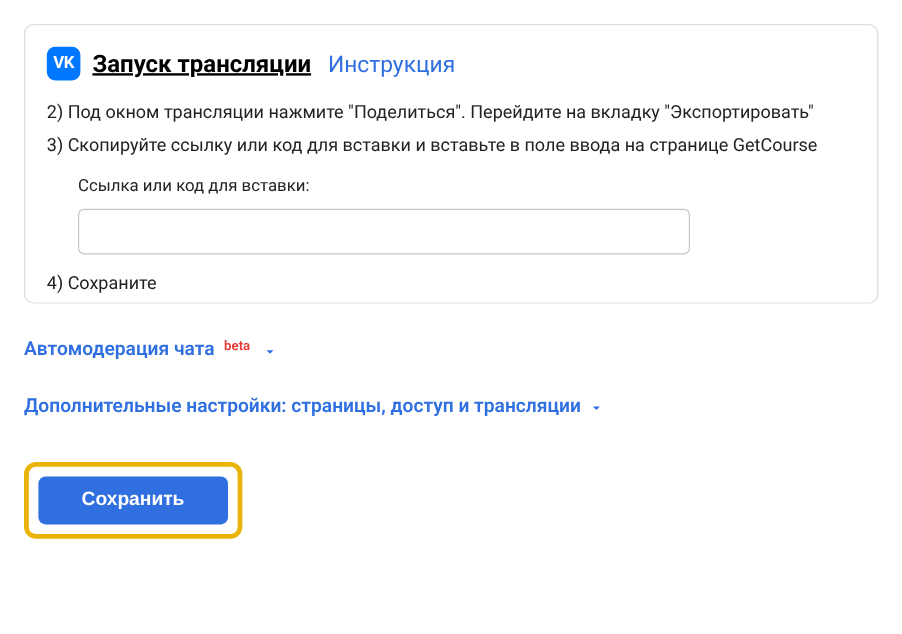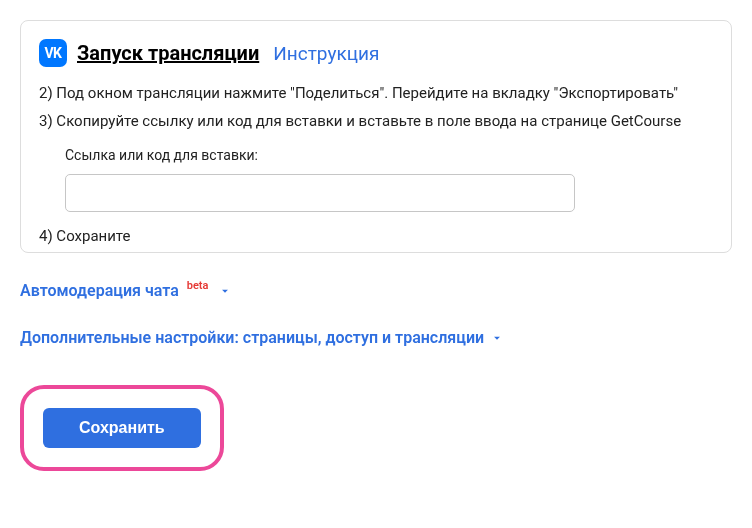--- a/index.html
+++ b/index.html
@@ -79,21 +79,21 @@
       width: 510px;
       height: 38px;
       border: 1px solid #c6c6c6;
       border-radius: 5px;
       padding: 6px 10px;
       font-size: 14px;
       outline: none;
     }
     .collapsible-row {
       display: flex;
-      align-items: center;
+      align-items: flex-end;
       gap: 6px;
       margin-bottom: 28px;
       cursor: pointer;
     }
     .collapsible-label {
       color: #2f6fe0;
       font-size: 16px;
       font-weight: 600;
     }
     .beta-badge {
@@ -112,23 +112,23 @@
     }
     .chevron-down svg {
       width: 14px;
       height: 14px;
     }
     .footer-area {
       margin-top: 38px;
     }
     .save-highlight {
       display: inline-block;
-      border: 4px solid #ec4899;
-      border-radius: 24px;
-      padding: 19px;
+      border: 4px solid #eab308;
+      border-radius: 10px;
+      padding: 8px;
     }
     .save-button {
       background: #2f6fe0;
       color: #fff;
       border: none;
       border-radius: 6px;
       padding: 11px 36px;
       font-size: 16px;
       font-weight: 600;
       cursor: pointer;

